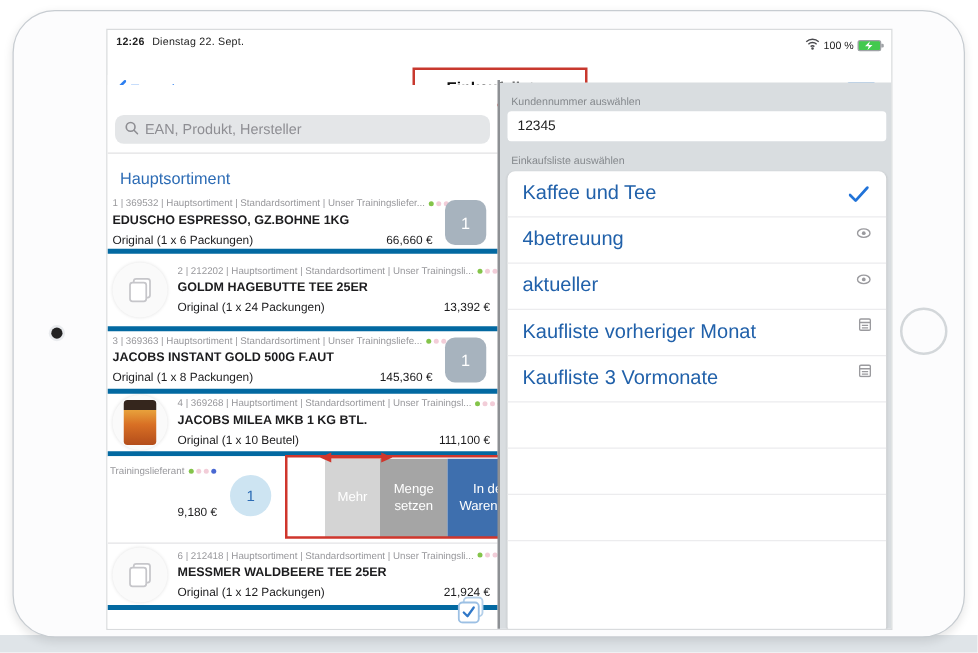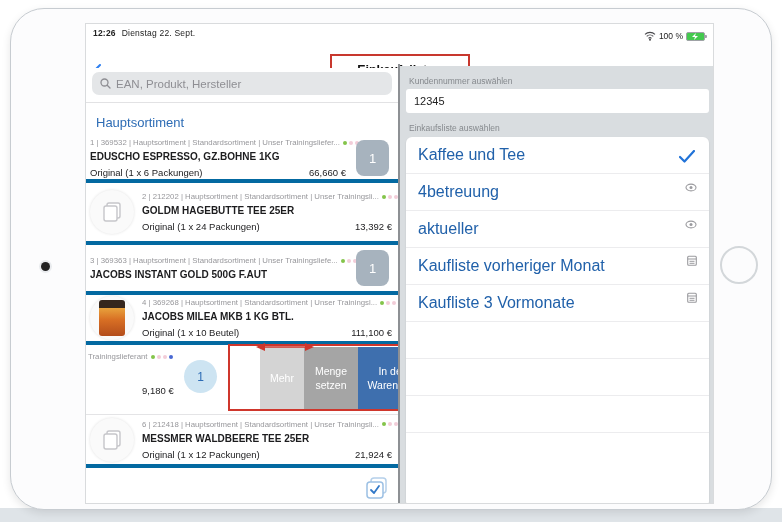--- a/index.html
+++ b/index.html
@@ -33,21 +33,21 @@
   .nav-title { font-size:12.5px; font-weight:bold; color:#111; }
   .hamburger { position:absolute; right:13px; top:6px; width:22px; display:flex; flex-direction:column; gap:4px; }
   .hamburger i { display:block; height:2px; background:#4b8fd8; border-radius:1px; }
 
   
   .left-panel { position:absolute; left:0; top:44px; width:312px; height:437px; background:#fff; }
   .v-divider { position:absolute; left:312px; top:40px; width:2px; height:441px; background:#8d9094; }
   .right-panel { position:absolute; left:314px; top:42px; width:315px; height:439px; background:#d9dde0; }
 
   
-  .search { position:relative; margin:4px 6px 0 6px; height:23px; background:#e4e6e8; border-radius:7px;
+  .search { position:relative; margin:24px 6px 0 6px; height:23px; background:#e4e6e8; border-radius:7px;
             display:flex; align-items:center; padding:0 8px; gap:5px; }
   .search input { border:none; background:transparent; outline:none; font-size:11.5px; color:#333; width:100%; font-family:inherit; }
   .search input::placeholder { color:#8e8e93; }
   .hairline { height:1px; background:#e2e2e4; margin-top:7px; }
 
   .section-title { color:#2d6cb5; font-size:13px; padding:12px 0 7px 10px; }
 
   
   .prow { position:relative; border-bottom:4px solid #0369a1; display:flex; align-items:center; padding:0 6px 0 4px; }
   .img-circle { width:44px; height:44px; border-radius:50%; background:#fafafa; box-shadow:0 0 3px rgba(0,0,0,.12);
@@ -203,20 +203,24 @@
           <div class="pmeta">
               <span>3 | 369363 | Hauptsortiment | Standardsortiment | Unser Trainingsliefe...</span>
               <span class="dots">
                 <i class="d-g"></i>
                 <i class="d-p"></i>
                 <i class="d-p"></i>
                 <i class="d-p"></i>
               </span>
             </div>
           <div class="pname">JACOBS INSTANT GOLD 500G F.AUT</div>
+          <div class="pbottom">
+              <span>Original (1 x 8 Packungen)</span>
+              <span>145,360 €</span>
+            </div>
         </div>
         <div class="qty-badge">1</div>
       </div>
 
       <div class="prow" style="height:50px;">
         <div class="img-circle">
             <div class="milea"></div>
           </div>
         <div class="pbody">
           <div class="pmeta">

